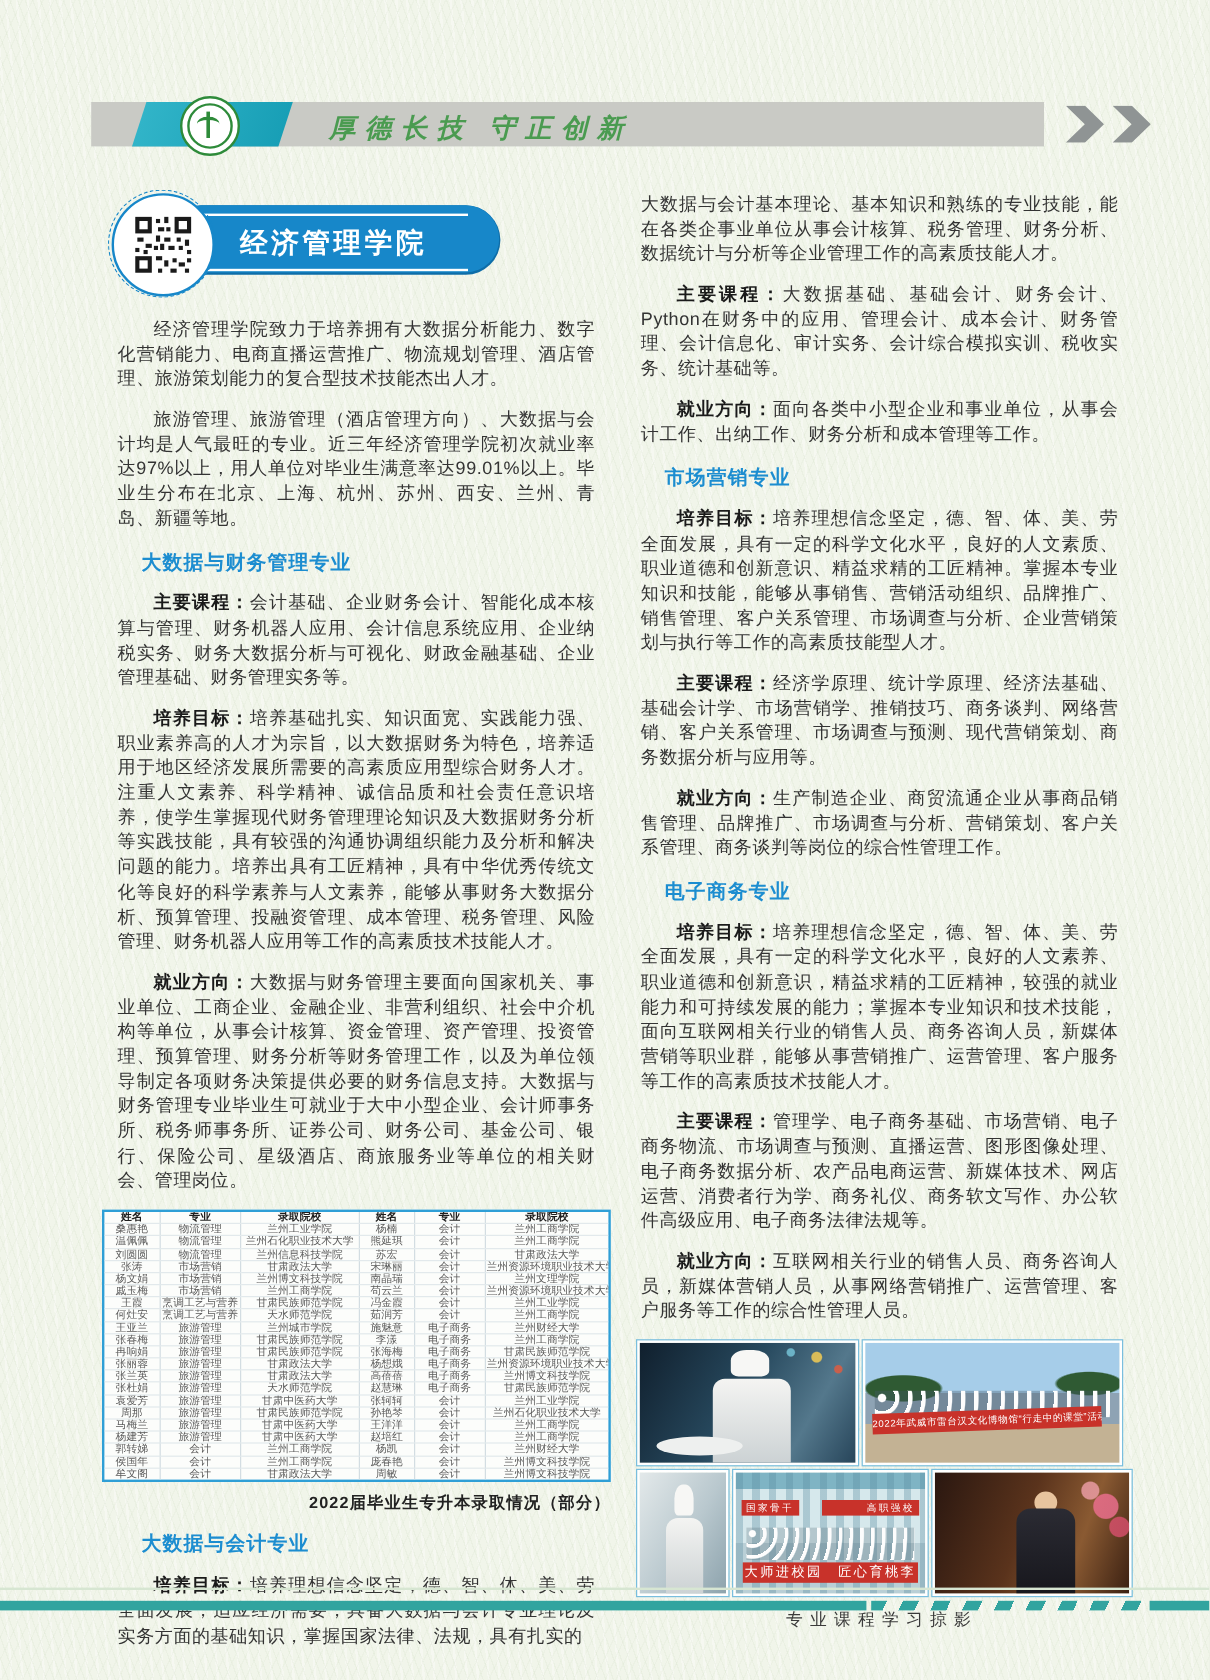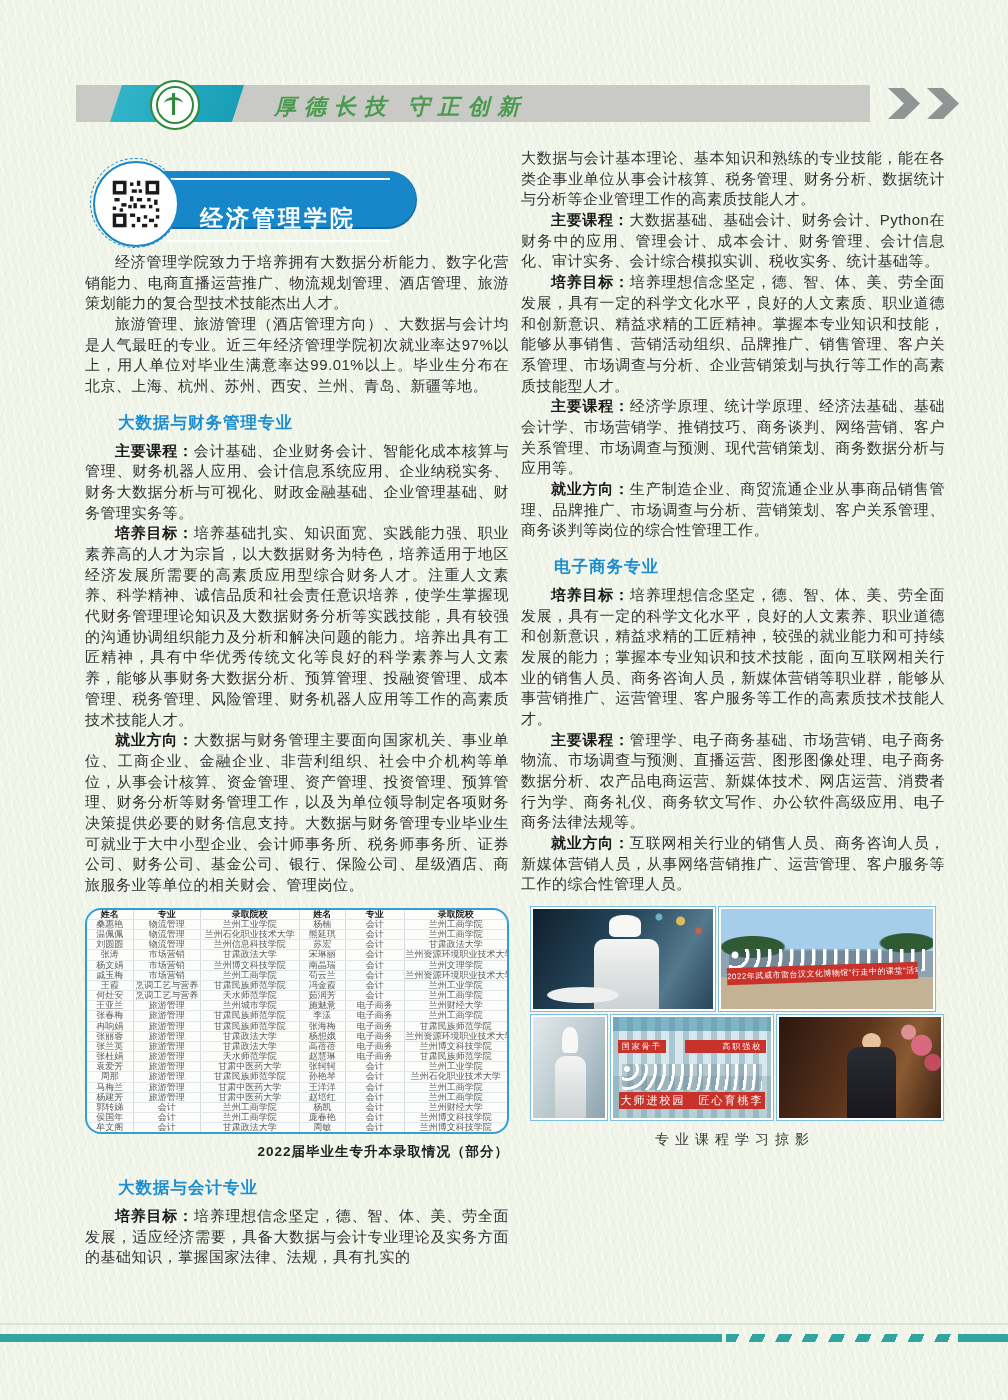--- a/index.html
+++ b/index.html
@@ -24,36 +24,36 @@
   .motto{position:absolute;left:274px;top:92px;font-family:"Liberation Serif","DejaVu Serif",serif;
     font-style:italic;font-weight:bold;font-size:22px;color:#4a9b50;letter-spacing:8px;white-space:nowrap;}
   .chevrons{position:absolute;left:888px;top:88px;display:flex;gap:7px;}
   .chev{width:32px;height:31px;background:#8f9494;
     clip-path:polygon(0 0,50% 0,100% 50%,50% 100%,0 100%,50% 50%);}
   
   .badge{position:absolute;left:90px;top:158px;width:336px;height:90px;}
   .badge-pill{position:absolute;left:50px;top:13px;width:276px;height:56px;background:#1787c9;
     border-radius:28px;box-shadow:0 1px 0 1px #0e6da8;}
   .badge-pill-inner{margin:7px 26px;border-top:2px solid #fff;border-bottom:2px solid #fff;
-    padding:23px 0 6px;text-align:center;color:#fff;font-weight:bold;font-size:23px;letter-spacing:3px;}
+    padding:7px 0 6px;text-align:center;color:#fff;font-weight:bold;font-size:23px;letter-spacing:3px;}
   .qr-ring{position:absolute;left:0;top:0;width:88px;height:88px;border-radius:50%;
     border:1px dashed #1787c9;}
   .qr-circle{position:absolute;left:3px;top:3px;width:82px;height:82px;border-radius:50%;
     background:#fff;border:2px solid #1787c9;display:flex;align-items:center;justify-content:center;}
   
   .col{position:absolute;width:424px;font-size:15px;line-height:1.38;color:#333;
     letter-spacing:0.5px;text-align:justify;}
   .col-left{left:85px;top:252px;}
   .col-right{left:521px;top:148px;}
-  p.body{margin:0;text-indent:2em;}
+  p.body{margin:13px;text-indent:2em;}
   p.body.noindent{text-indent:0;}
   b.lbl{color:#1a1a1a;}
   h3.sec{color:#1c8dd0;font-size:16.5px;margin:14px 0 7px;text-indent:2em;letter-spacing:1px;}
   
-  .tbl-wrap{margin-top:12px;border:2px solid #2f9fd6;border-radius:16px;overflow:hidden;background:#fcfdfb;}
+  .tbl-wrap{margin-top:12px;border:2px solid #2f9fd6;border-radius:0;overflow:hidden;background:#fcfdfb;}
   table.adm{width:100%;border-collapse:collapse;font-size:9px;color:#5a5a5a;table-layout:fixed;}
   table.adm th{font-weight:bold;color:#1e1e1e;border-bottom:1px solid #9fb4bf;}
   table.adm th,table.adm td{padding:0 1px;height:8.5px;line-height:1.02;text-align:center;
     border-right:1px solid #d3dde2;border-bottom:1px solid #e2e9ec;
     white-space:nowrap;overflow:hidden;letter-spacing:0;}
   table.adm tr>*:last-child{border-right:none;}
   table.adm tr:last-child td{border-bottom:none;}
   .tbl-cap{text-align:right;font-weight:bold;font-size:13.5px;color:#222;margin:9px 0 0;letter-spacing:1px;}
   
   .photos{margin:12px 0 0 10px;width:408px;}
@@ -371,21 +371,23 @@
     </div>
     <div class="tbl-cap">2022届毕业生专升本录取情况（部分）</div>
 
     <h3 class="sec">大数据与会计专业</h3>
     <p class="body"><b class="lbl">培养目标：</b><span>培养理想信念坚定，德、智、体、美、劳全面发展，适应经济需要，具备大数据与会计专业理论及实务方面的基础知识，掌握国家法律、法规，具有扎实的</span></p>
   </div>
 
   <div class="col col-right">
     <p class="body noindent">大数据与会计基本理论、基本知识和熟练的专业技能，能在各类企事业单位从事会计核算、税务管理、财务分析、数据统计与分析等企业管理工作的高素质技能人才。</p>
     <p class="body"><b class="lbl">主要课程：</b><span>大数据基础、基础会计、财务会计、Python在财务中的应用、管理会计、成本会计、财务管理、会计信息化、审计实务、会计综合模拟实训、税收实务、统计基础等。</span></p>
-
+    <p class="body"><b class="lbl">就业方向：</b><span>面向各类中小型企业和事业单位，从事会计工作、出纳工作、财务分析和成本管理等工作。</span></p>
+
+    <h3 class="sec">市场营销专业</h3>
     <p class="body"><b class="lbl">培养目标：</b><span>培养理想信念坚定，德、智、体、美、劳全面发展，具有一定的科学文化水平，良好的人文素质、职业道德和创新意识、精益求精的工匠精神。掌握本专业知识和技能，能够从事销售、营销活动组织、品牌推广、销售管理、客户关系管理、市场调查与分析、企业营销策划与执行等工作的高素质技能型人才。</span></p>
     <p class="body"><b class="lbl">主要课程：</b><span>经济学原理、统计学原理、经济法基础、基础会计学、市场营销学、推销技巧、商务谈判、网络营销、客户关系管理、市场调查与预测、现代营销策划、商务数据分析与应用等。</span></p>
     <p class="body"><b class="lbl">就业方向：</b><span>生产制造企业、商贸流通企业从事商品销售管理、品牌推广、市场调查与分析、营销策划、客户关系管理、商务谈判等岗位的综合性管理工作。</span></p>
 
     <h3 class="sec">电子商务专业</h3>
     <p class="body"><b class="lbl">培养目标：</b><span>培养理想信念坚定，德、智、体、美、劳全面发展，具有一定的科学文化水平，良好的人文素养、职业道德和创新意识，精益求精的工匠精神，较强的就业能力和可持续发展的能力；掌握本专业知识和技术技能，面向互联网相关行业的销售人员、商务咨询人员，新媒体营销等职业群，能够从事营销推广、运营管理、客户服务等工作的高素质技术技能人才。</span></p>
     <p class="body"><b class="lbl">主要课程：</b><span>管理学、电子商务基础、市场营销、电子商务物流、市场调查与预测、直播运营、图形图像处理、电子商务数据分析、农产品电商运营、新媒体技术、网店运营、消费者行为学、商务礼仪、商务软文写作、办公软件高级应用、电子商务法律法规等。</span></p>
     <p class="body"><b class="lbl">就业方向：</b><span>互联网相关行业的销售人员、商务咨询人员，新媒体营销人员，从事网络营销推广、运营管理、客户服务等工作的综合性管理人员。</span></p>
 
     <div class="photos">

